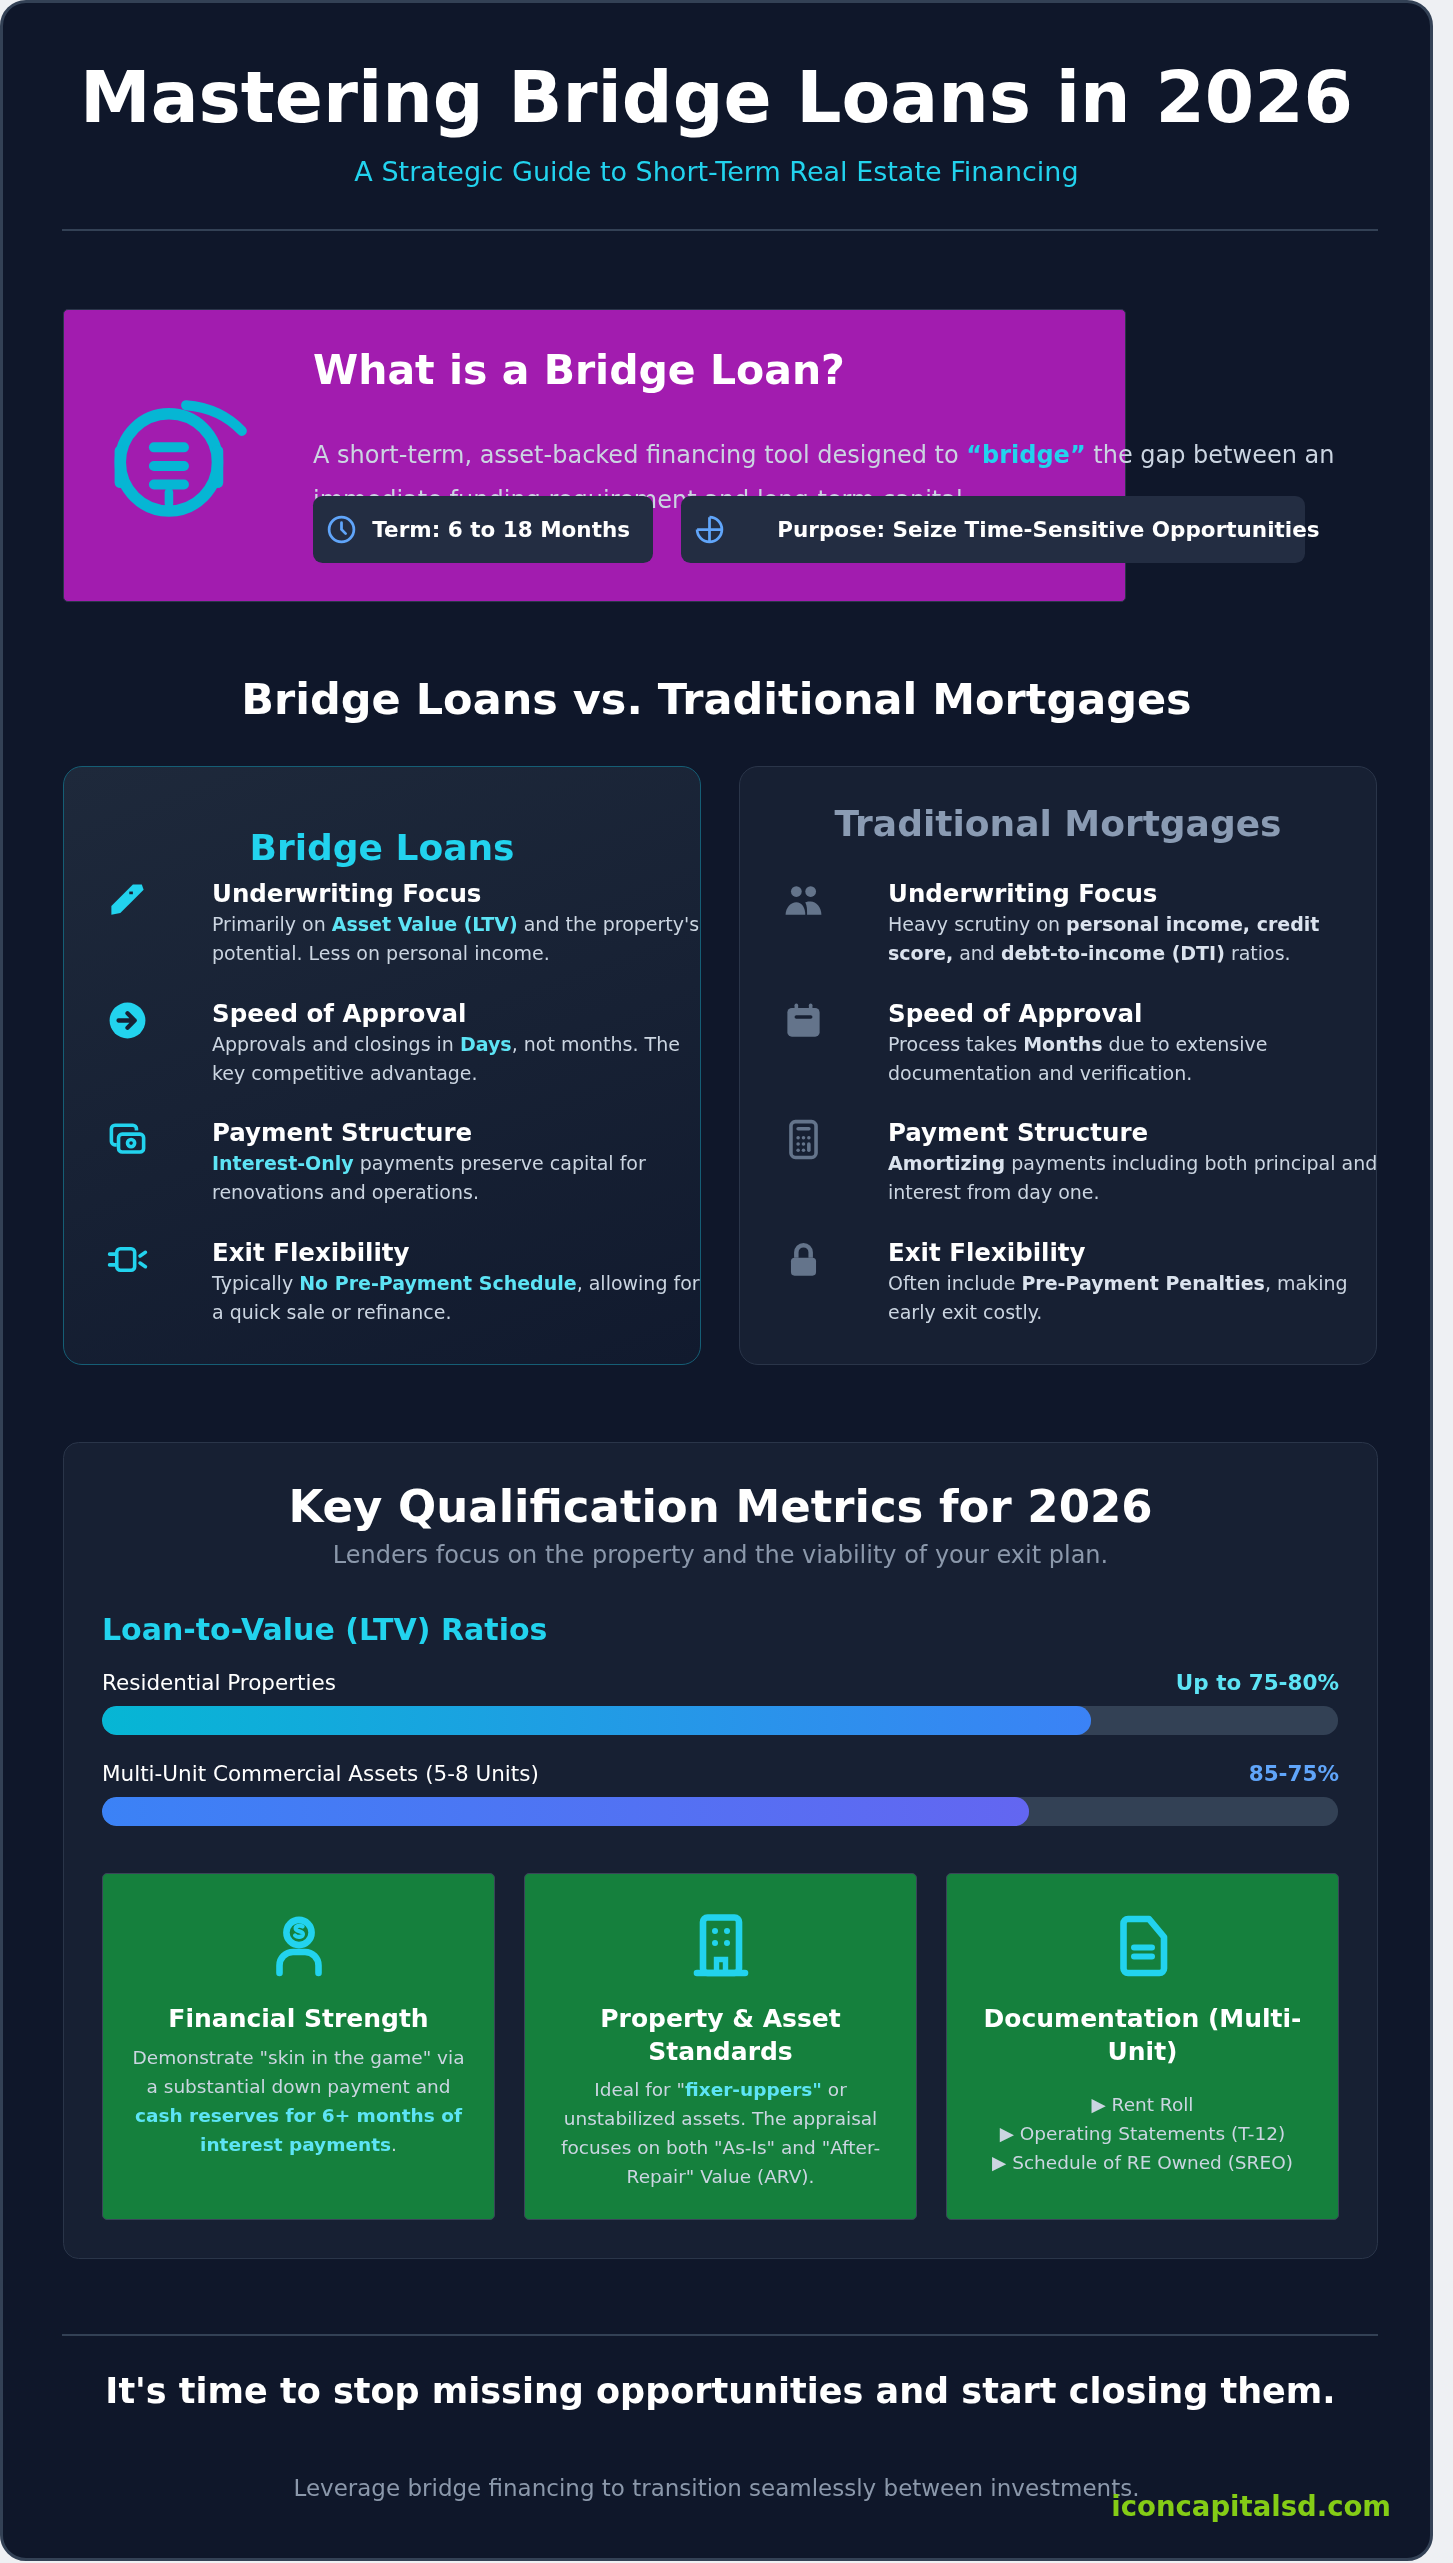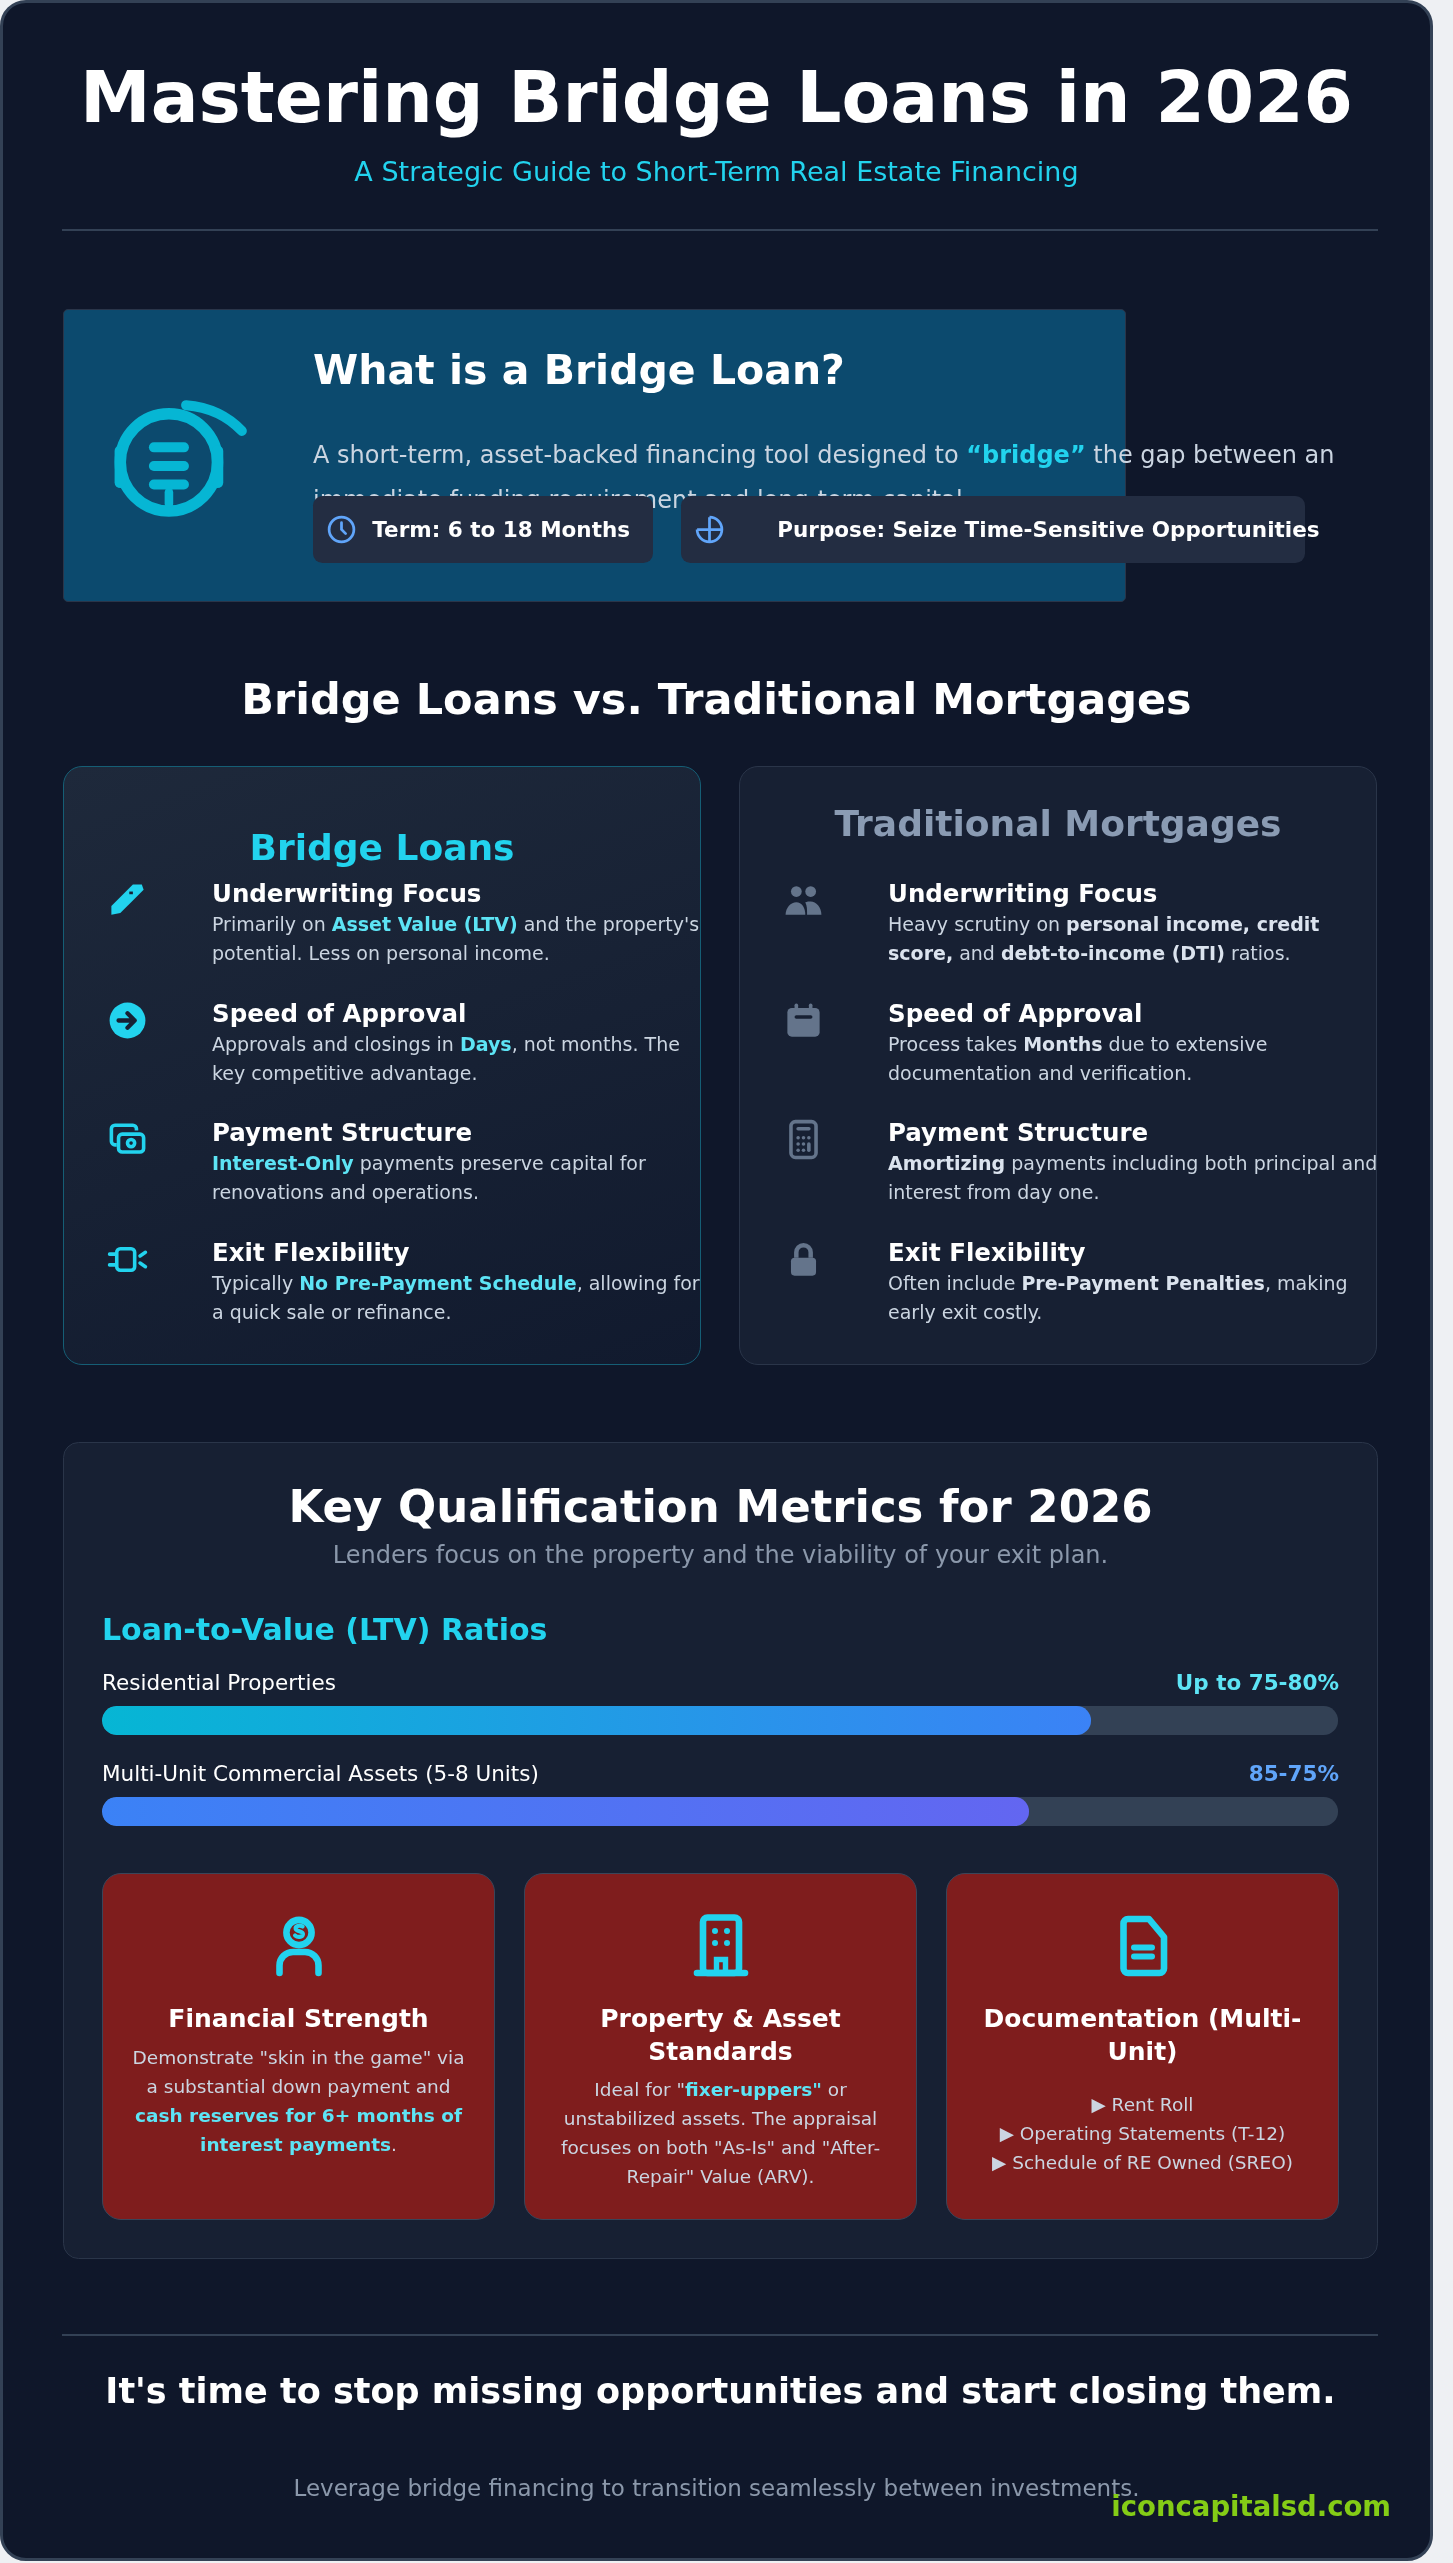--- a/index.html
+++ b/index.html
@@ -14,21 +14,21 @@
 
   
   .hero-title { position: absolute; left: 0; width: 100%; top: 53px; text-align: center;
     font-size: 71px; font-weight: bold; letter-spacing: 0px; color: #ffffff; }
   .hero-sub { position: absolute; left: 0; width: 100%; top: 153px; text-align: center;
     font-size: 27px; color: #22d3ee; }
   .divider { position: absolute; left: 59px; width: 1316px; height: 2.4px; background: #334155; }
 
   
   .intro-card { position: absolute; left: 60px; top: 306px; width: 1063px; height: 293px;
-    background: #0c4a6e; border: 1.8px solid #2a3549; border-radius: 5px; }
+    background: #a21caf; border: 1.8px solid #2a3549; border-radius: 5px; }
   .intro-icon { position: absolute; left: 42px; top: 78px; width: 143px; height: 143px; }
   .intro-title { position: absolute; left: 249px; top: 36px; font-size: 41px; font-weight: bold; color: #ffffff; }
   .intro-desc { position: absolute; left: 249px; top: 99px; width: 1040px; font-size: 24px;
     line-height: 45px; color: #cbd5e1; margin-top: 24px; }
   .intro-desc .hl { color: #22d3ee; font-weight: bold; }
   .pill { position: absolute; top: 186px; height: 67px; background: #232d42; border-radius: 9.6px;
     display: flex; align-items: center; padding: 0 12px; }
   .pill svg { width: 33px; height: 33px; margin-right: 14.3px; flex: none; }
   .pill span { font-size: 21.5px; font-weight: bold; color: #ffffff; white-space: nowrap; }
 
@@ -51,22 +51,22 @@
   .metrics-card { position: absolute; left: 60px; top: 1439px; width: 1315px; height: 817px;
     background: #172033; border: 1.8px solid #2a3549; border-radius: 15.5px; }
   .m-title { position: absolute; left: 0; width: 100%; top: 37px; text-align: center; font-size: 45px; font-weight: bold; color: #ffffff; }
   .m-sub { position: absolute; left: 0; width: 100%; top: 98px; text-align: center; font-size: 24px; color: #8b98ab; }
   .ltv-title { position: absolute; left: 38px; top: 169px; font-size: 30px; font-weight: bold; color: #22d3ee; }
   .bar-label { position: absolute; left: 38px; font-size: 21.5px; color: #ffffff; }
   .bar-val { position: absolute; right: 38px; font-size: 21.5px; font-weight: bold; }
   .bar-track { position: absolute; left: 38px; width: 1236px; height: 29px; border-radius: 14.3px; background: #334155; overflow: hidden; }
   .bar-fill { height: 100%; border-radius: 14.3px; }
 
-  .q-card { position: absolute; top: 430px; width: 393px; height: 347px; background: #7f1d1d;
-    border: 1.8px solid #3a4559; border-radius: 19px; text-align: center; }
+  .q-card { position: absolute; top: 430px; width: 393px; height: 347px; background: #15803d;
+    border: 1.8px solid #3a4559; border-radius: 5px; text-align: center; }
   .q-card svg { position: absolute; left: 50%; top: 36px; width: 72px; height: 72px; margin-left: -36px; }
   .q-title { position: absolute; left: 18px; right: 18px; top: 128px; font-size: 25px; font-weight: bold; line-height: 33px; color: #ffffff; }
   .q-desc { position: absolute; left: 24px; right: 24px; font-size: 18.5px; line-height: 29px; color: #cbd5e1; }
   .q-desc b { color: #5de4f5; }
 
   
   .cta { position: absolute; left: 96px; width: 1243px; top: 2367px; text-align: center; font-size: 35px; font-weight: bold; line-height: 43px; color: #ffffff; }
   .cta-sub { position: absolute; left: 0; width: 100%; top: 2472px; text-align: center; font-size: 23px; color: #8b98ab; }
   .watermark { position: absolute; right: 39px; top: 2487px; font-size: 27.5px; font-weight: bold; color: #84cc16; }
 </style>

